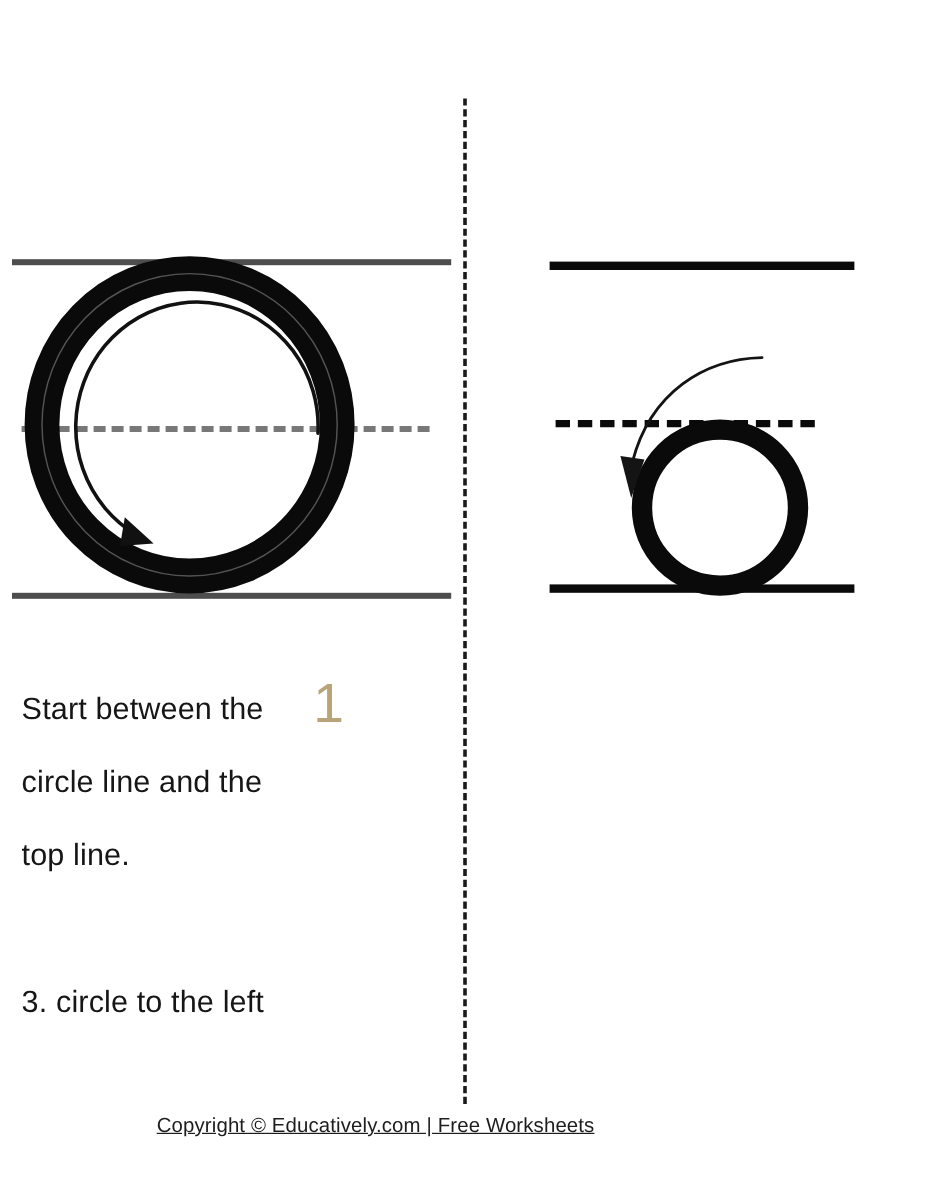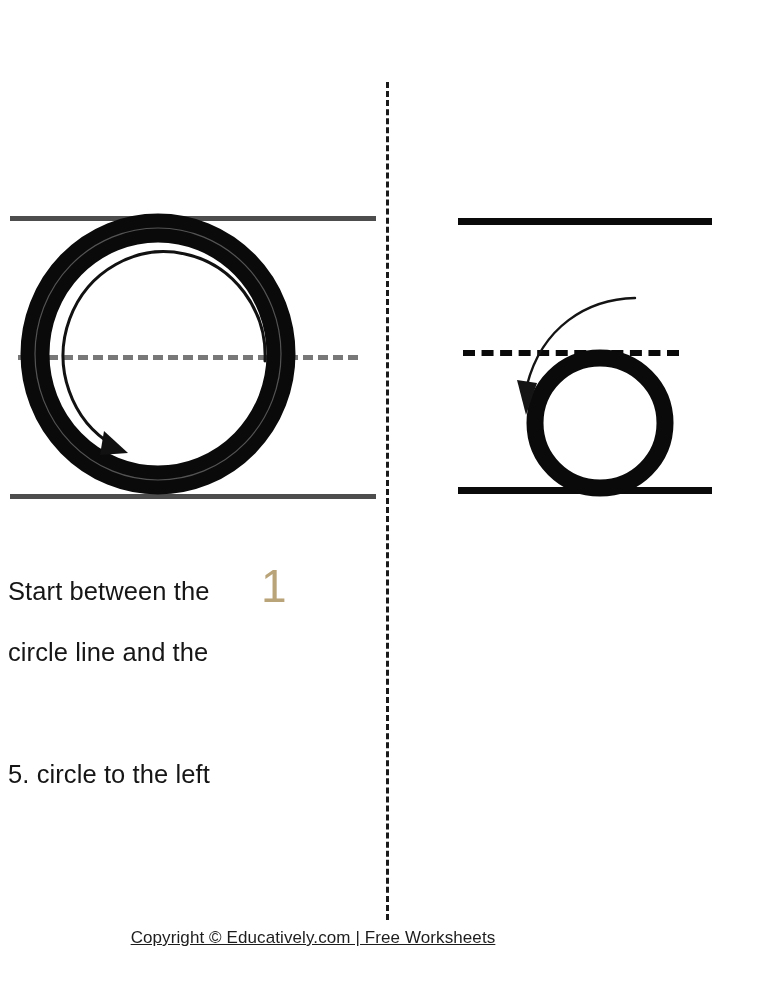--- a/index.html
+++ b/index.html
@@ -102,21 +102,21 @@
 
   
   .instructions {
     position: absolute;
     font-family: "Liberation Sans", sans-serif;
     font-size: 25.5px;
     line-height: 61px;
     color: #161616;
     letter-spacing: 0.1px;
   }
-  .instr-left  { left: 8px;  top: 561px; width: 340px; }
+  .instr-left  { left: 18px;  top: 561px; width: 340px; }
 
   .instr-block  { margin: 0; }
   .instr-step   { margin: 61px 0 0 0; }
 
   
   .footer {
     position: absolute;
     left: 0;
     top: 928px;
     width: 626px;
@@ -156,21 +156,22 @@
           <path d="M 86 228 L 110 250 L 82 252 Z" fill="#111111"></path>
         </svg>
       </div>
 
       <div class="num-marker num-left">1</div>
     </div>
 
     <div class="instructions instr-left">
       <div class="instr-block">Start between the</div>
       <div class="instr-block">circle line and the</div>
-      <div class="instr-step">5. circle to the left</div>
+      <div class="instr-block">top line.</div>
+      <div class="instr-step">3. circle to the left</div>
     </div>
   </div>
 
   <div class="divider"></div>
 
   <div class="panel panel-right">
 
     <div class="rule-area">
 
       <div class="rule-line solid-black r-top"></div>

